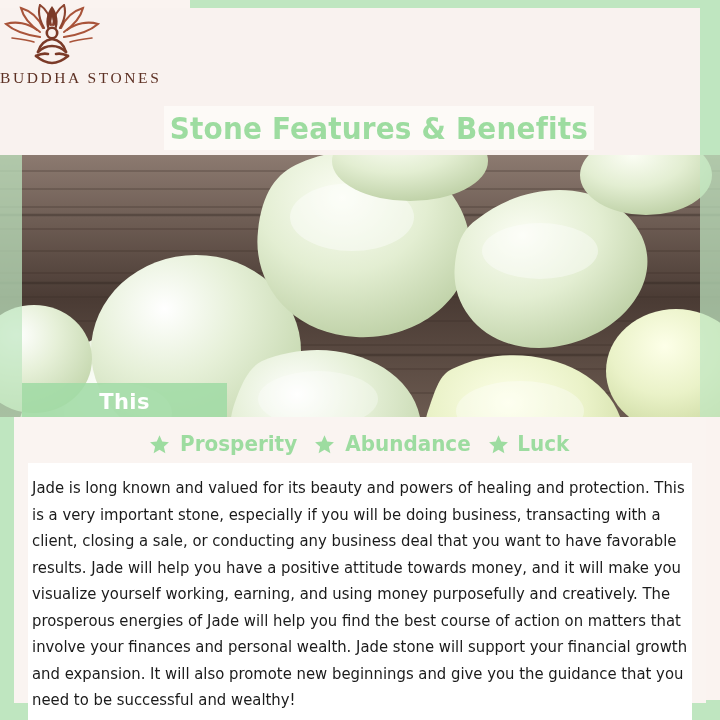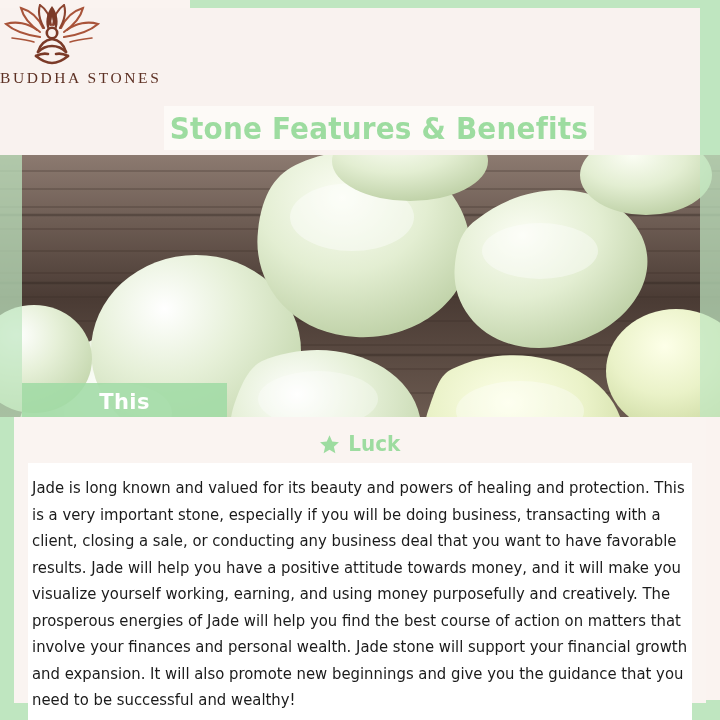--- a/index.html
+++ b/index.html
@@ -300,20 +300,32 @@
     <span class="jade-label">This</span>
   </div>
 
   <div class="content">
 
     <div class="keywords">
       <div class="kw">
         <svg class="kw-star" viewBox="0 0 24 24">
           <polygon points="12,1.5 15.1,8.6 22.8,9.3 17,14.5 18.7,22 12,18 5.3,22 7,14.5 1.2,9.3 8.9,8.6" fill="#9ddca0"></polygon>
         </svg>
+        <span class="kw-label">Prosperity</span>
+      </div>
+      <div class="kw">
+        <svg class="kw-star" viewBox="0 0 24 24">
+          <polygon points="12,1.5 15.1,8.6 22.8,9.3 17,14.5 18.7,22 12,18 5.3,22 7,14.5 1.2,9.3 8.9,8.6" fill="#9ddca0"></polygon>
+        </svg>
+        <span class="kw-label">Abundance</span>
+      </div>
+      <div class="kw">
+        <svg class="kw-star" viewBox="0 0 24 24">
+          <polygon points="12,1.5 15.1,8.6 22.8,9.3 17,14.5 18.7,22 12,18 5.3,22 7,14.5 1.2,9.3 8.9,8.6" fill="#9ddca0"></polygon>
+        </svg>
         <span class="kw-label">Luck</span>
       </div>
     </div>
 
     <div class="body-panel">
       <p class="body-text">Jade is long known and valued for its beauty and powers of healing and protection. This is a very important stone, especially if you will be doing business, transacting with a client, closing a sale, or conducting any business deal that you want to have favorable results. Jade will help you have a positive attitude towards money, and it will make you visualize yourself working, earning, and using money purposefully and creatively. The prosperous energies of Jade will help you find the best course of action on matters that involve your finances and personal wealth. Jade stone will support your financial growth and expansion. It will also promote new beginnings and give you the guidance that you need to be successful and wealthy!</p>
     </div>
 
   </div>
 

